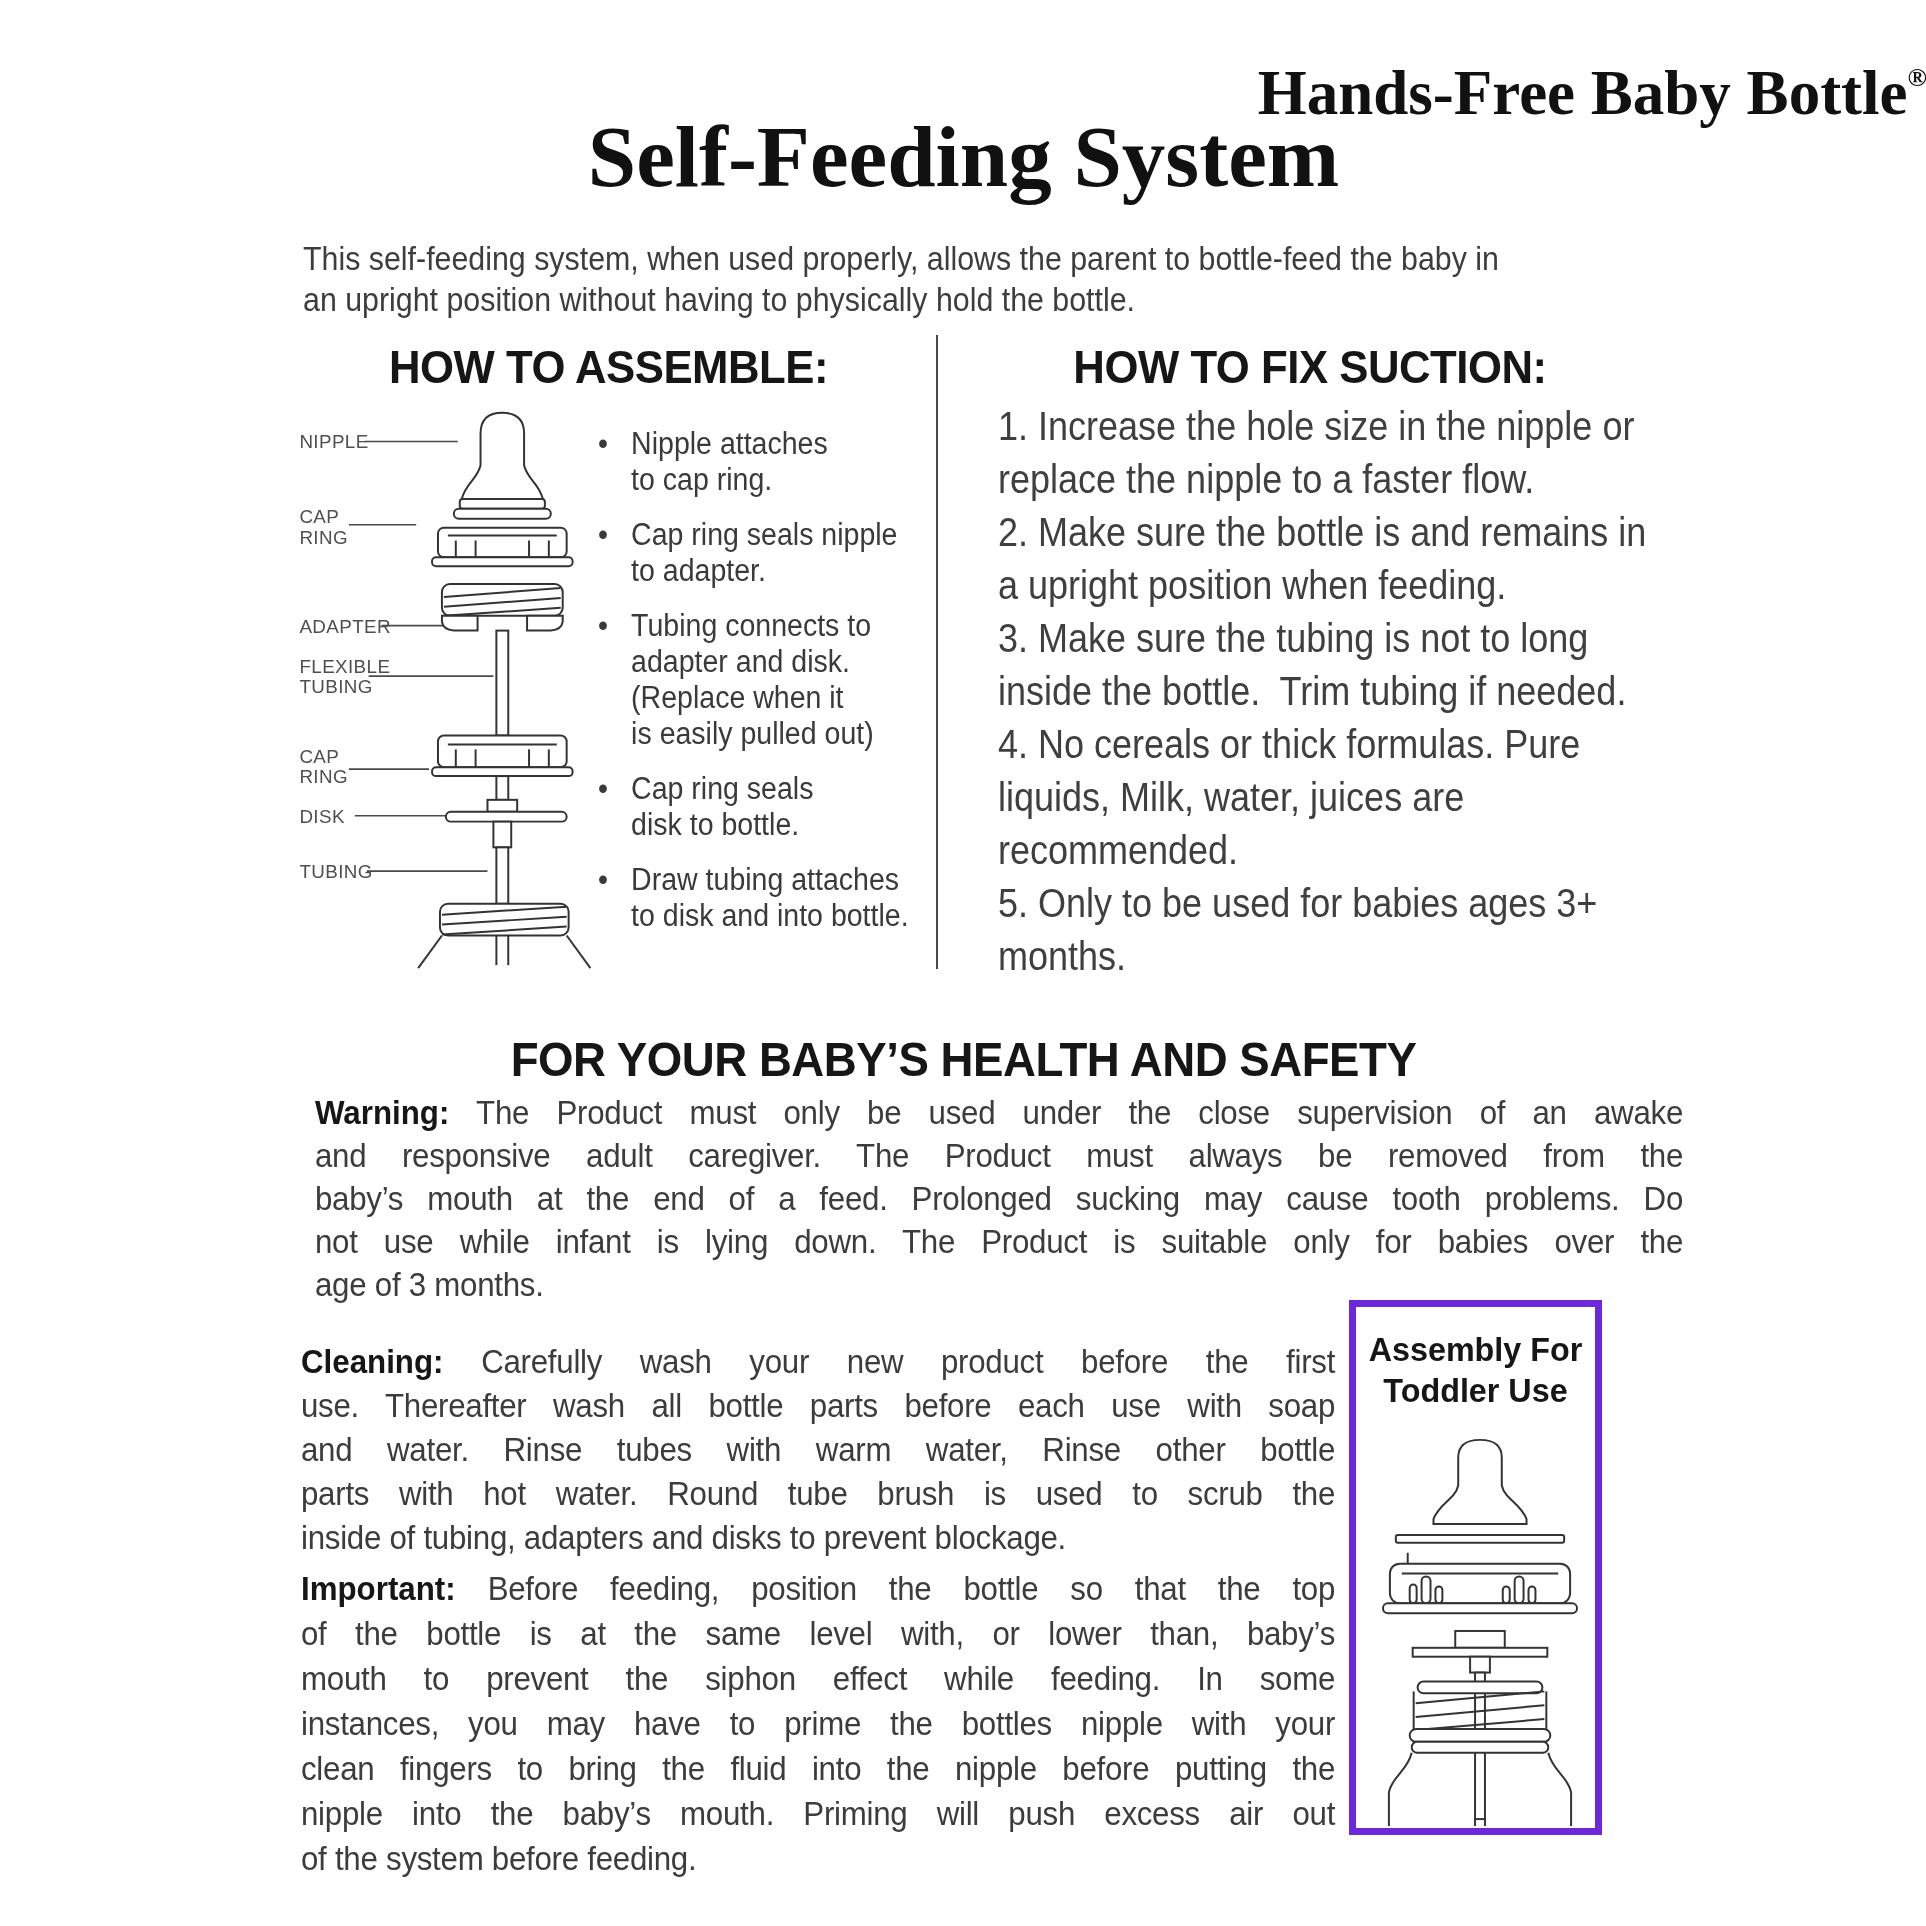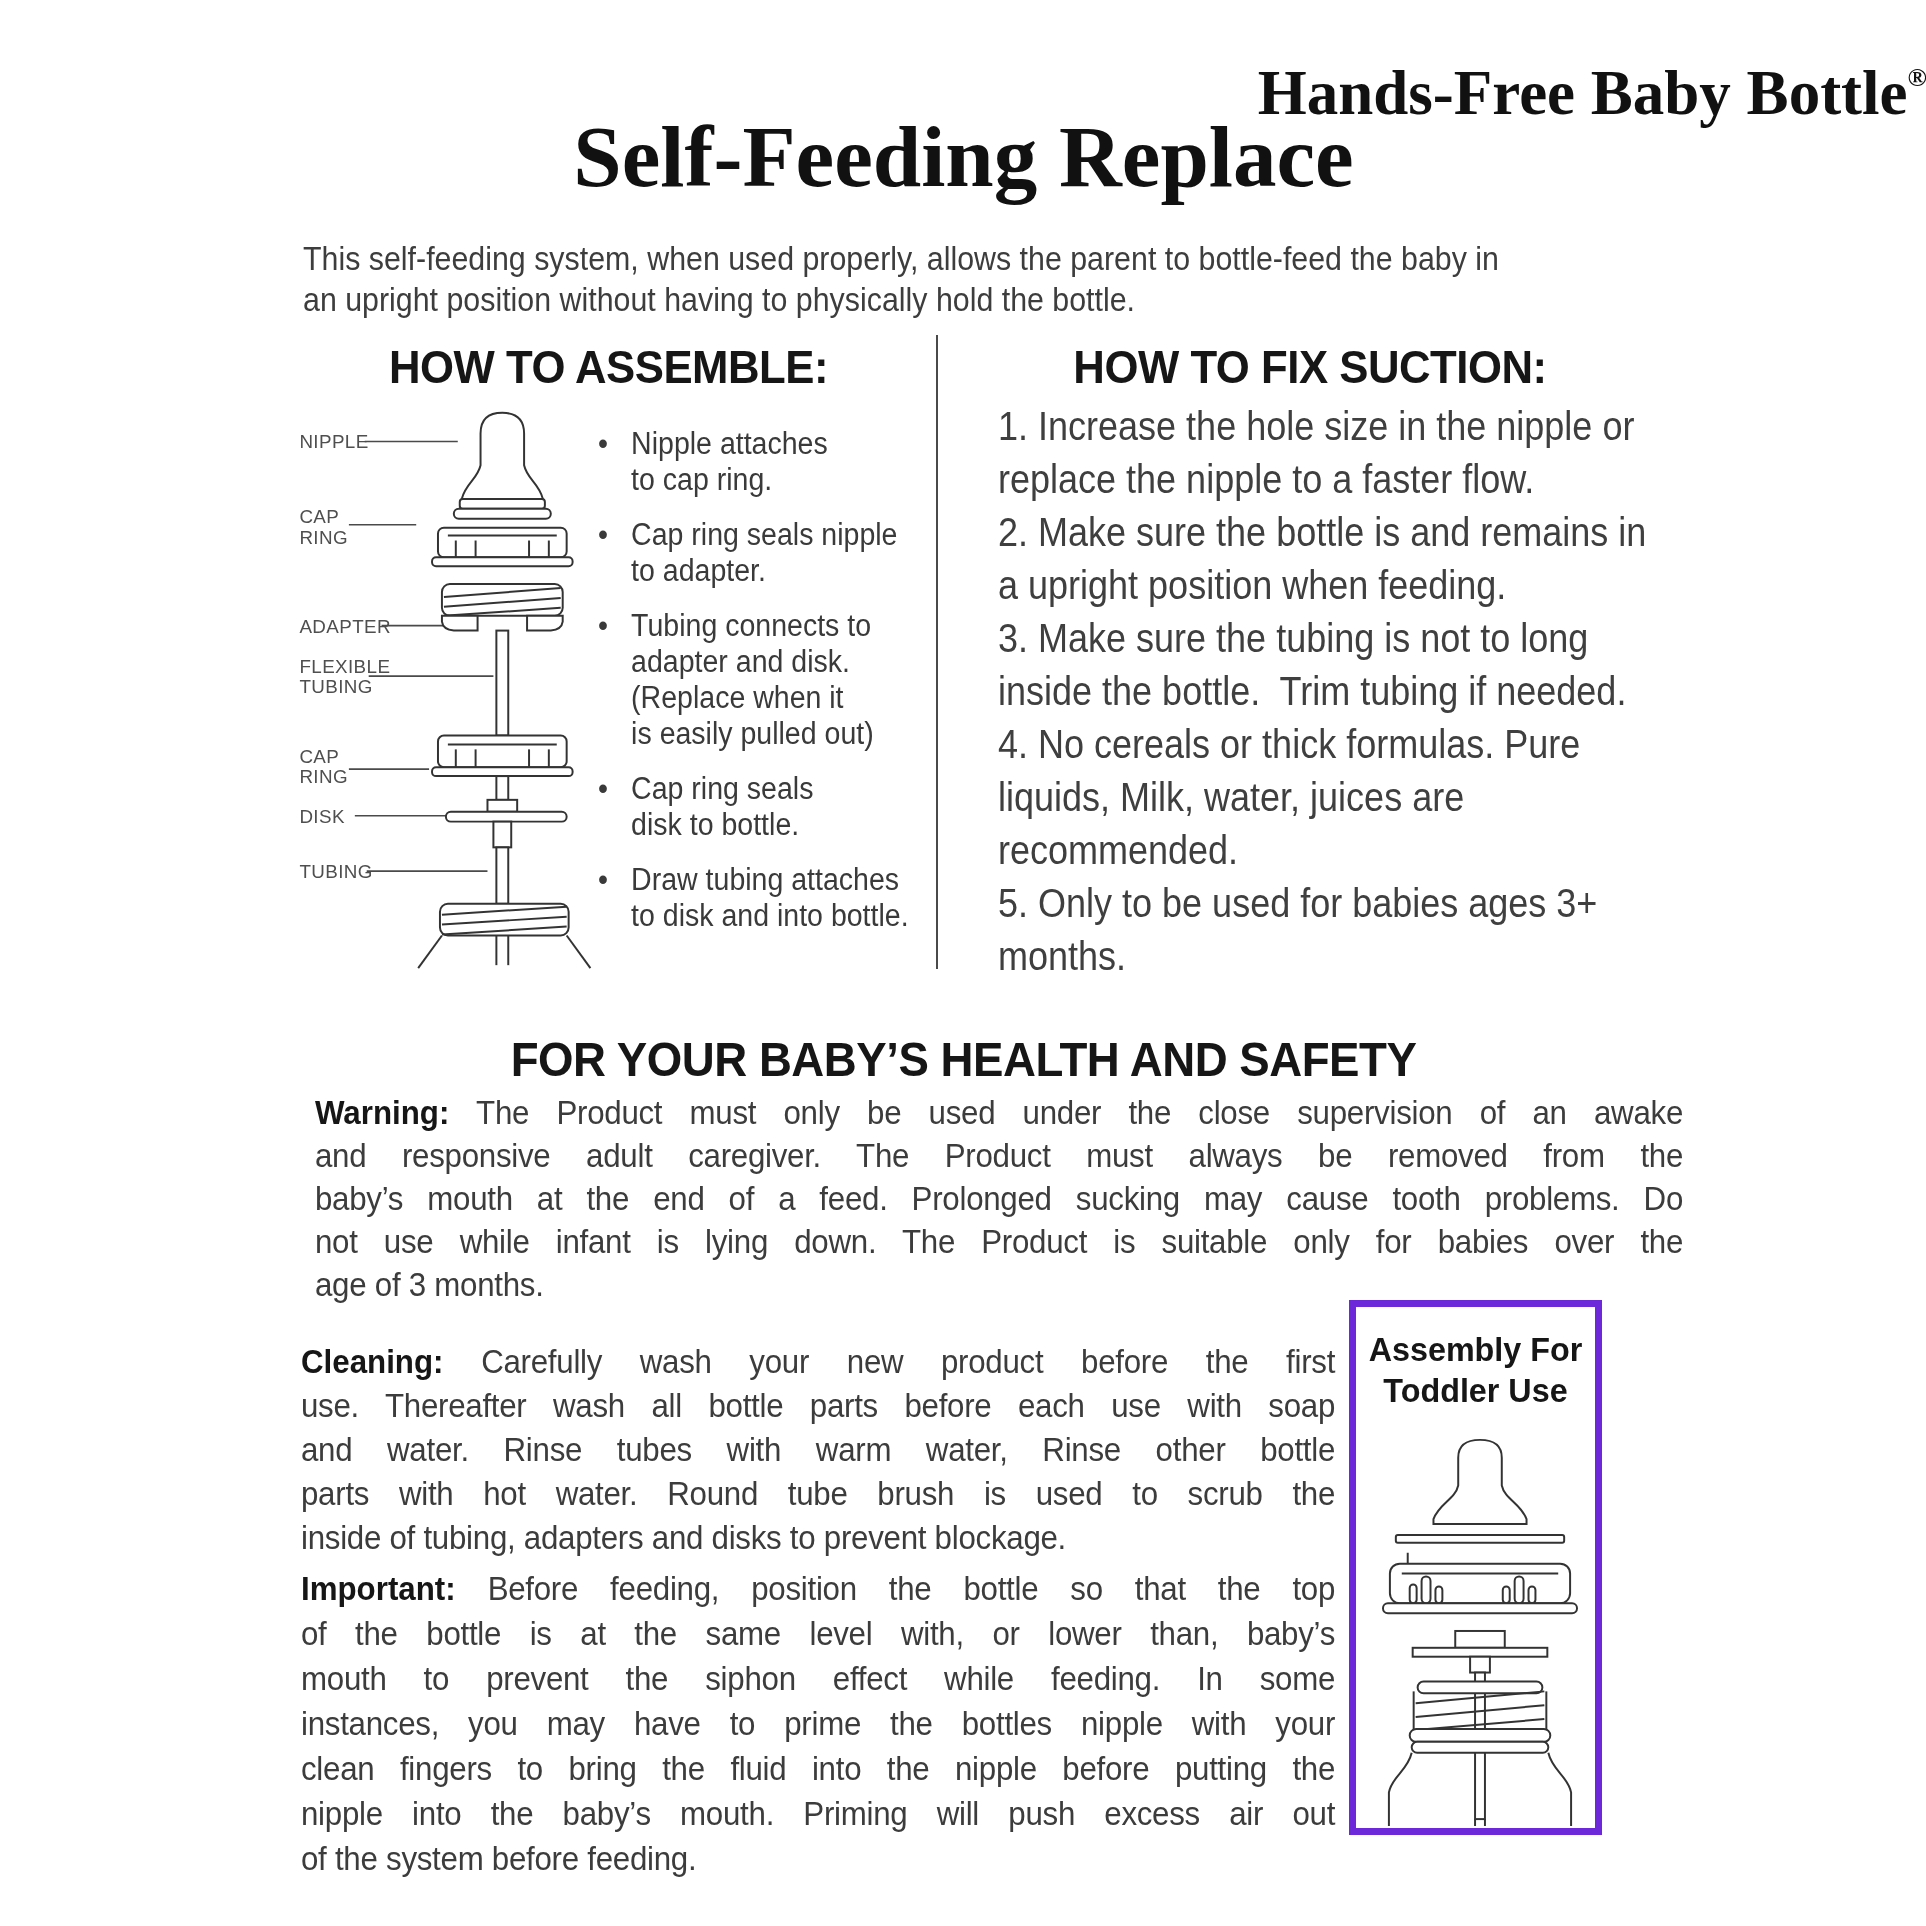--- a/index.html
+++ b/index.html
@@ -53,21 +53,21 @@
   .callout{stroke:#4a4a4a;stroke-width:1.6;}
 </style>
 </head>
 <body>
 
 <div class="page">
 
   <div class="abs title-brand">
     <span>Hands-Free Baby Bottle</span><span class="reg">®</span>
   </div>
-  <div class="abs title-product">Self-Feeding Replace</div>
+  <div class="abs title-product">Self-Feeding System</div>
 
   <div class="abs intro cx92">
     <div>This self-feeding system, when used properly, allows the parent to bottle-feed the baby in</div>
     <div>an upright position without having to physically hold the bottle.</div>
   </div>
 
   <div class="abs h2 h2-left cxc">HOW TO ASSEMBLE:</div>
   <div class="abs h2 h2-right cxc">HOW TO FIX SUCTION:</div>
   <div class="abs divider"></div>
 

